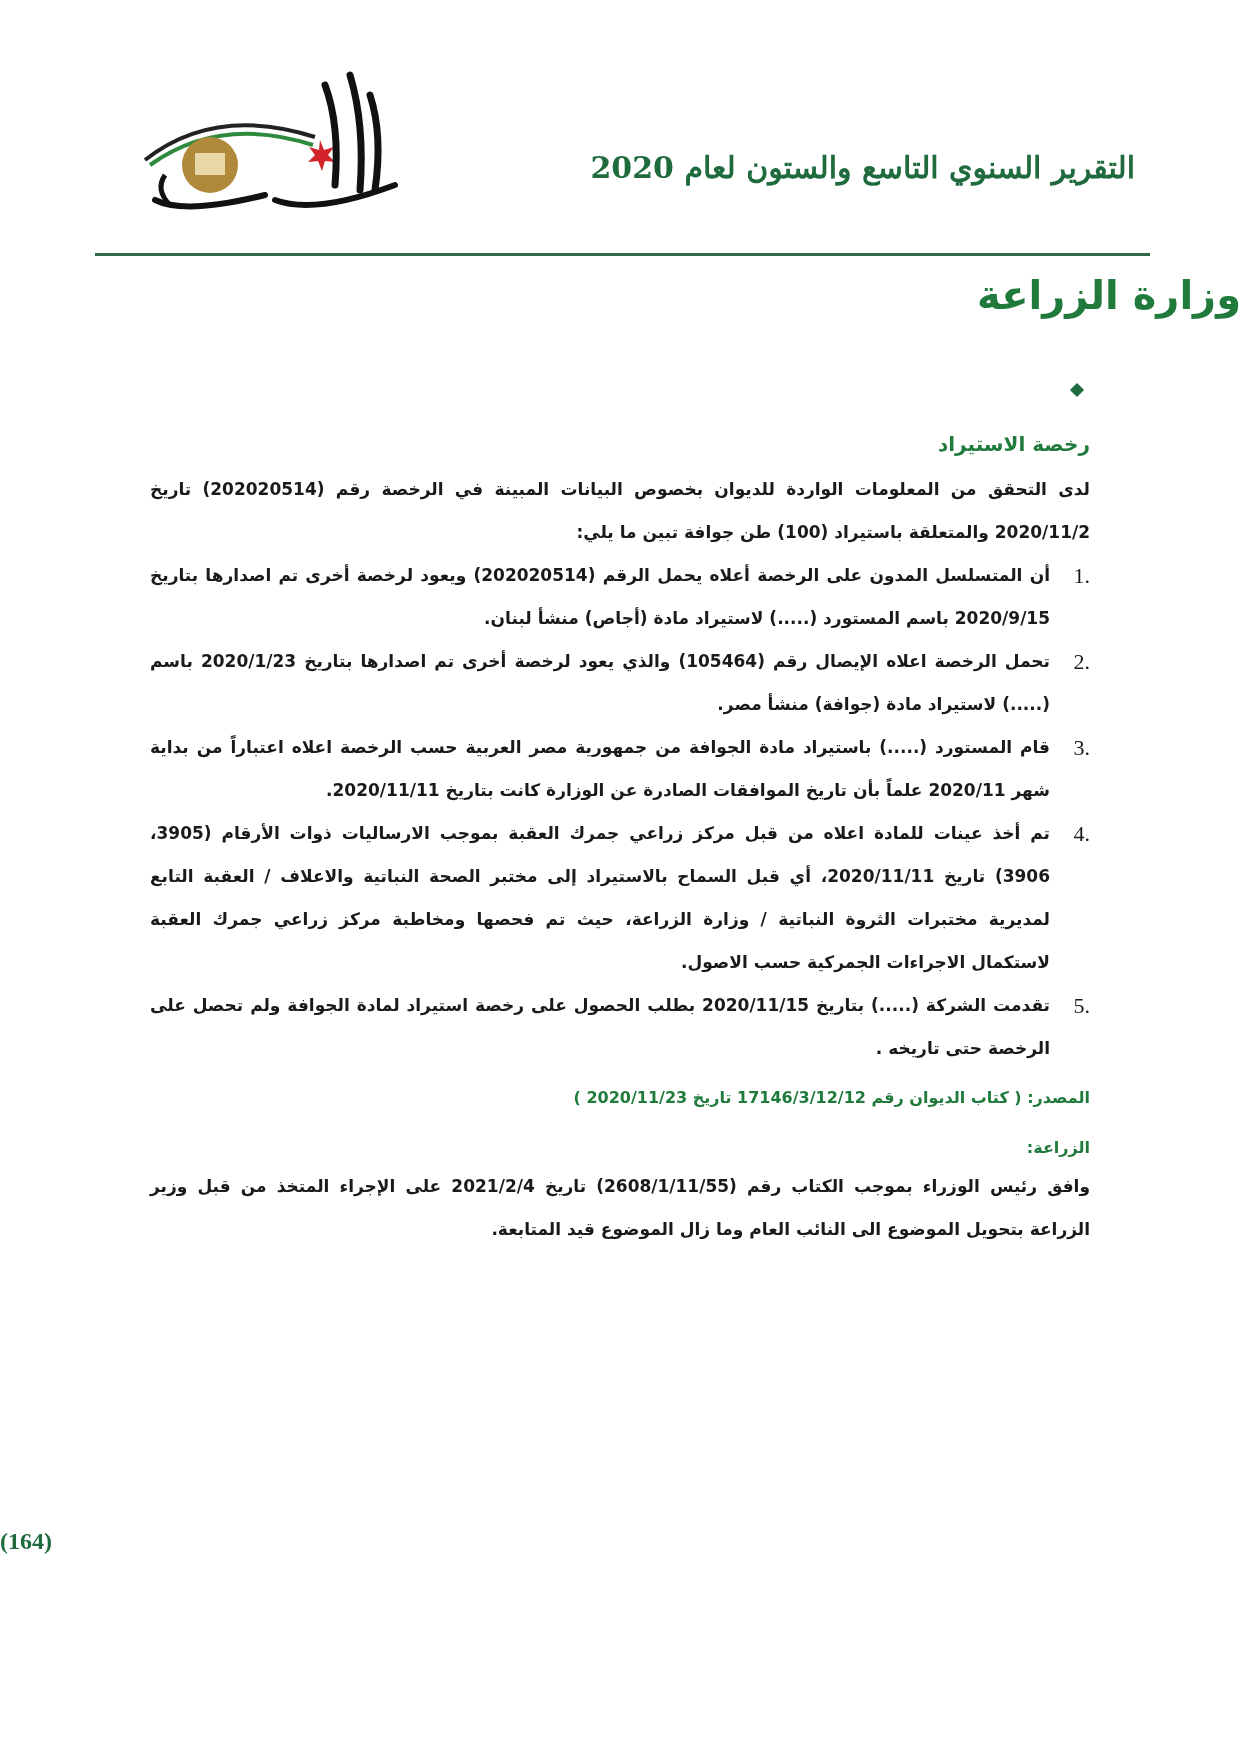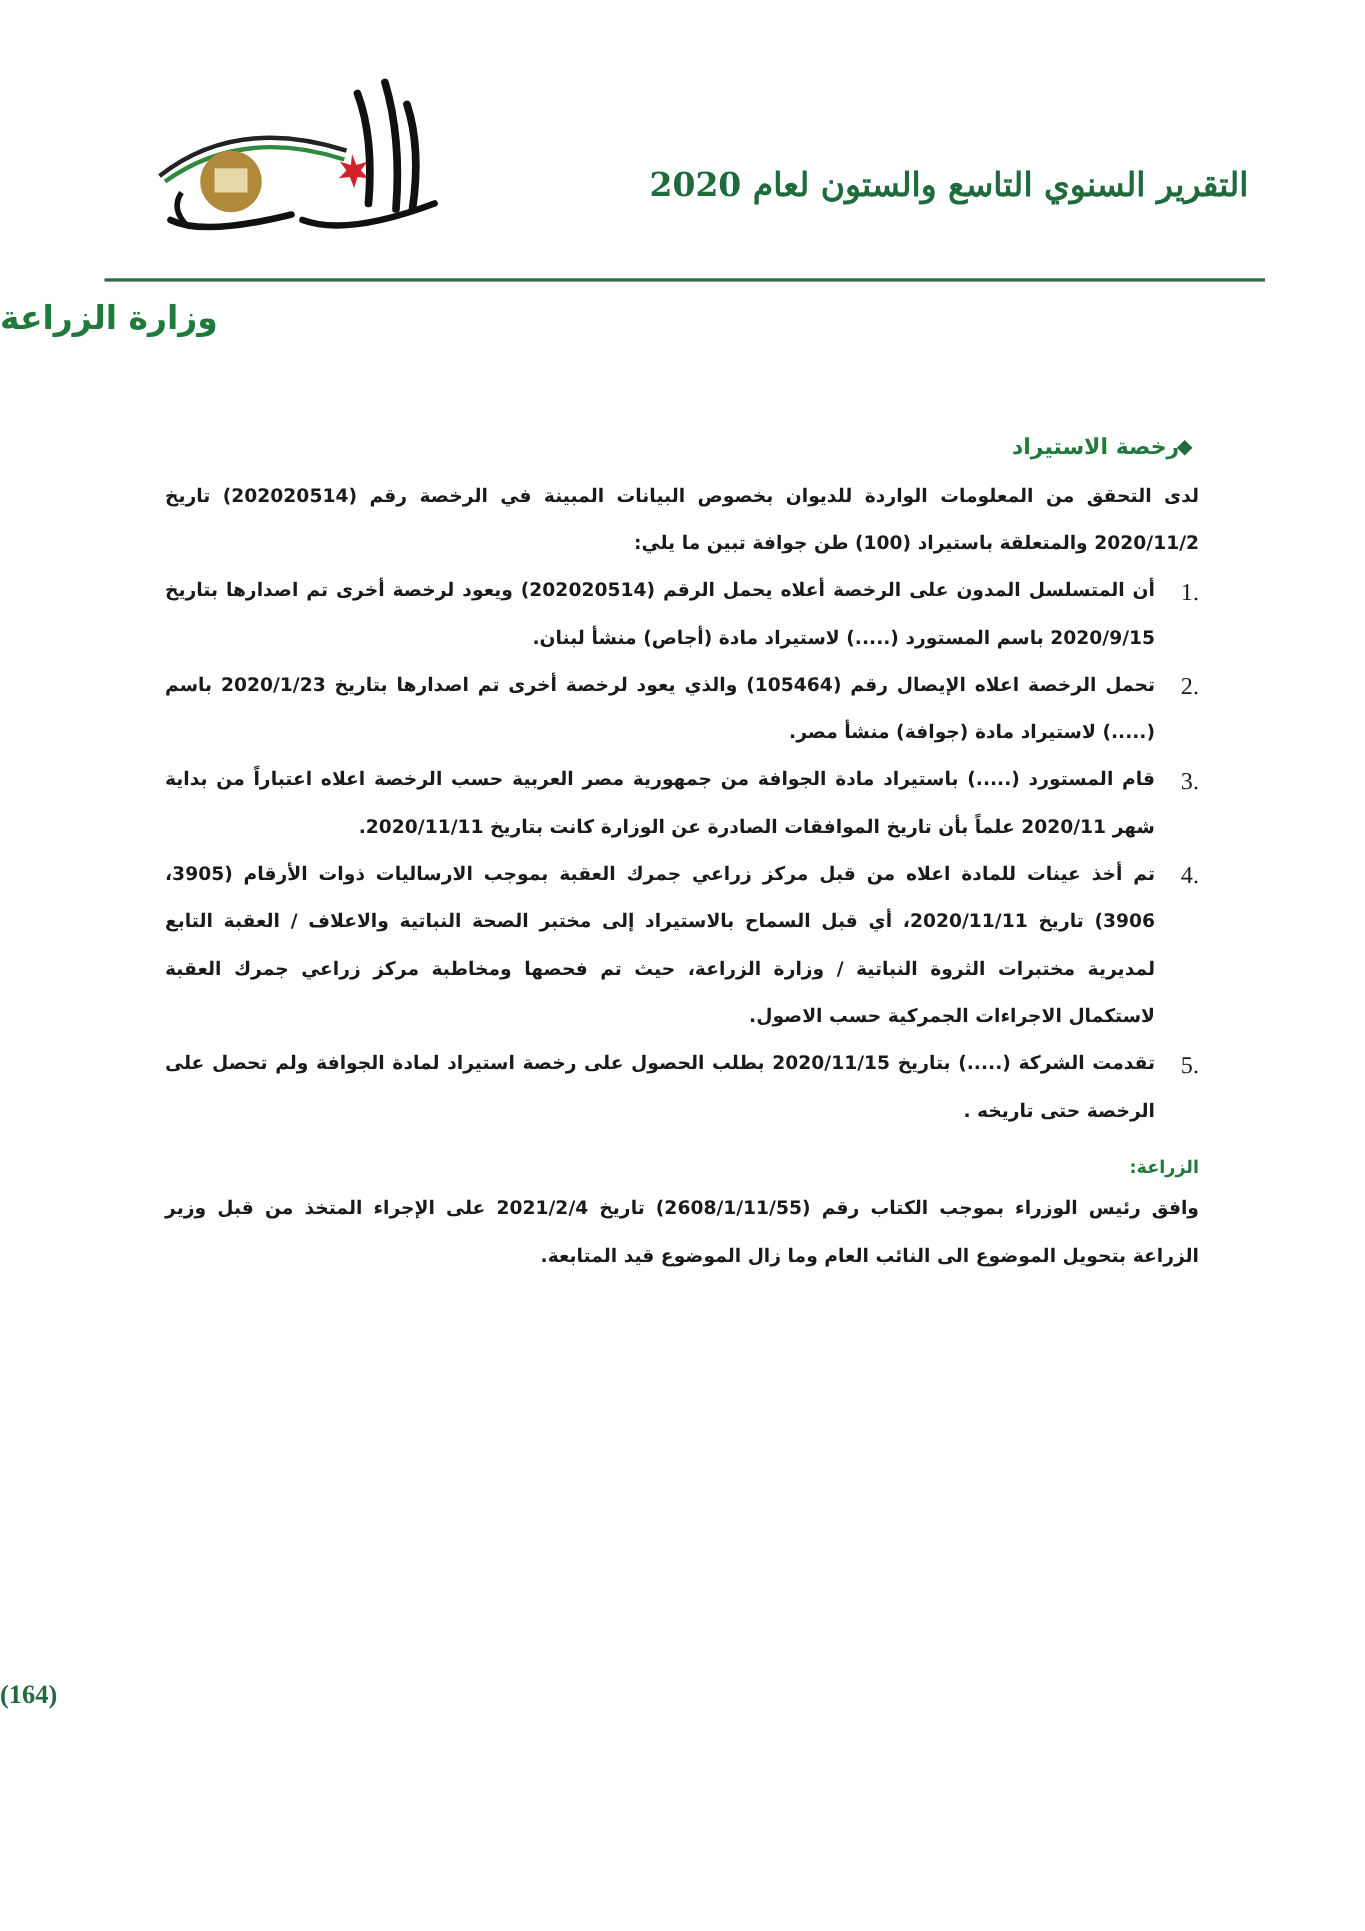--- a/index.html
+++ b/index.html
@@ -5,25 +5,25 @@
     html, body { margin: 0; padding: 0; background: #ffffff; }
     body { width: 1241px; height: 1755px; position: relative; overflow: hidden;
            font-family: "DejaVu Sans", sans-serif; color: #1a1a1a; }
     .header { position: absolute; left: 95px; top: 55px; width: 1055px; height: 200px; }
     .logo { position: absolute; left: 30px; top: 10px; width: 300px; height: 185px; }
     .logo-caption { position: absolute; left: 40px; bottom: 0px; font-family: "Liberation Sans", sans-serif;
                     font-size: 20px; letter-spacing: 12px; color: #222; }
     .report-title { position: absolute; right: 15px; top: 95px; direction: rtl;
                     font-family: "DejaVu Serif", serif; font-size: 30px; color: #1f6b3d; font-weight: bold; margin-left: 16px; }
     .rule { position: absolute; left: 95px; top: 253px; width: 1055px; height: 3px; background: #2e6b48; }
-    .ministry { position: absolute; left: 0; right: 0; top: 272px; text-align: left; direction: rtl;
-                font-family: "DejaVu Sans", sans-serif; font-weight: bold; font-size: 30px; color: #1f7a3c; }
+    .ministry { position: absolute; left: 0; right: 0; top: 272px; text-align: right; direction: rtl;
+                font-family: "DejaVu Sans", sans-serif; font-weight: bold; font-size: 40px; color: #1f7a3c; }
     .content { position: absolute; left: 150px; width: 940px; top: 385px; direction: rtl; text-align: justify;
                font-size: 17px; line-height: 43px; font-weight: bold; }
-    .section-head { color: #1f7a3c; font-size: 20px; display: flex; align-items: center; margin-bottom: 2px; }
+    .section-head { color: #1f7a3c; font-size: 20px; display: flex; align-items: flex-start; gap: 28px; margin-bottom: 2px; flex-direction: column; }
     .diamond { width: 10px; height: 10px; background: #1f6b3d; transform: rotate(45deg); margin-right: 8px; }
     p { margin: 0; }
     ol { margin: 0; padding-right: 40px; list-style: none; }
     li { position: relative; }
     .num { position: absolute; right: -40px; top: 0; font-family: "Liberation Serif", serif; font-weight: normal; font-size: 22px; direction: ltr; }
     .source { color: #1f7a3c; font-size: 16px; margin-top: 6px; }
     .action-head { color: #1f7a3c; font-size: 16px; margin-top: 12px; line-height: 34px; }
     .page-num { position: absolute; left: 0; right: 0; top: 1528px; text-align: left; font-family: "Liberation Serif", serif;
                 font-weight: bold; font-size: 24px; color: #1f6b3d; }
   </style>
@@ -56,17 +56,18 @@
     <span>رخصة الاستيراد</span>
   </div>
   <p>لدى التحقق من المعلومات الواردة للديوان بخصوص البيانات المبينة في الرخصة رقم (202020514) تاريخ 2020/11/2 والمتعلقة باستيراد (100) طن جوافة تبين ما يلي:</p>
   <ol>
     <li><span class="num">1.</span><span>أن المتسلسل المدون على الرخصة أعلاه يحمل الرقم (202020514) ويعود لرخصة أخرى تم اصدارها بتاريخ 2020/9/15 باسم المستورد (.....) لاستيراد مادة (أجاص) منشأ لبنان.</span></li>
     <li><span class="num">2.</span><span>تحمل الرخصة اعلاه الإيصال رقم (105464) والذي يعود لرخصة أخرى تم اصدارها بتاريخ 2020/1/23 باسم (.....) لاستيراد مادة (جوافة) منشأ مصر.</span></li>
     <li><span class="num">3.</span><span>قام المستورد (.....) باستيراد مادة الجوافة من جمهورية مصر العربية حسب الرخصة اعلاه اعتباراً من بداية شهر 2020/11 علماً بأن تاريخ الموافقات الصادرة عن الوزارة كانت بتاريخ 2020/11/11.</span></li>
     <li><span class="num">4.</span><span>تم أخذ عينات للمادة اعلاه من قبل مركز زراعي جمرك العقبة بموجب الارساليات ذوات الأرقام (3905، 3906) تاريخ 2020/11/11، أي قبل السماح بالاستيراد إلى مختبر الصحة النباتية والاعلاف / العقبة التابع لمديرية مختبرات الثروة النباتية / وزارة الزراعة، حيث تم فحصها ومخاطبة مركز زراعي جمرك العقبة لاستكمال الاجراءات الجمركية حسب الاصول.</span></li>
     <li><span class="num">5.</span><span>تقدمت الشركة (.....) بتاريخ 2020/11/15 بطلب الحصول على رخصة استيراد لمادة الجوافة ولم تحصل على الرخصة حتى تاريخه .</span></li>
   </ol>
+  <p class="source">المصدر: ( كتاب الديوان رقم 17146/3/12/12 تاريخ 2020/11/23 )</p>
   <p class="action-head">الزراعة:</p>
   <p>وافق رئيس الوزراء بموجب الكتاب رقم (2608/1/11/55) تاريخ 2021/2/4 على الإجراء المتخذ من قبل وزير الزراعة بتحويل الموضوع الى النائب العام وما زال الموضوع قيد المتابعة.</p>
 </div>
 
 <div class="page-num">(164)</div>
 
 </body></html>

